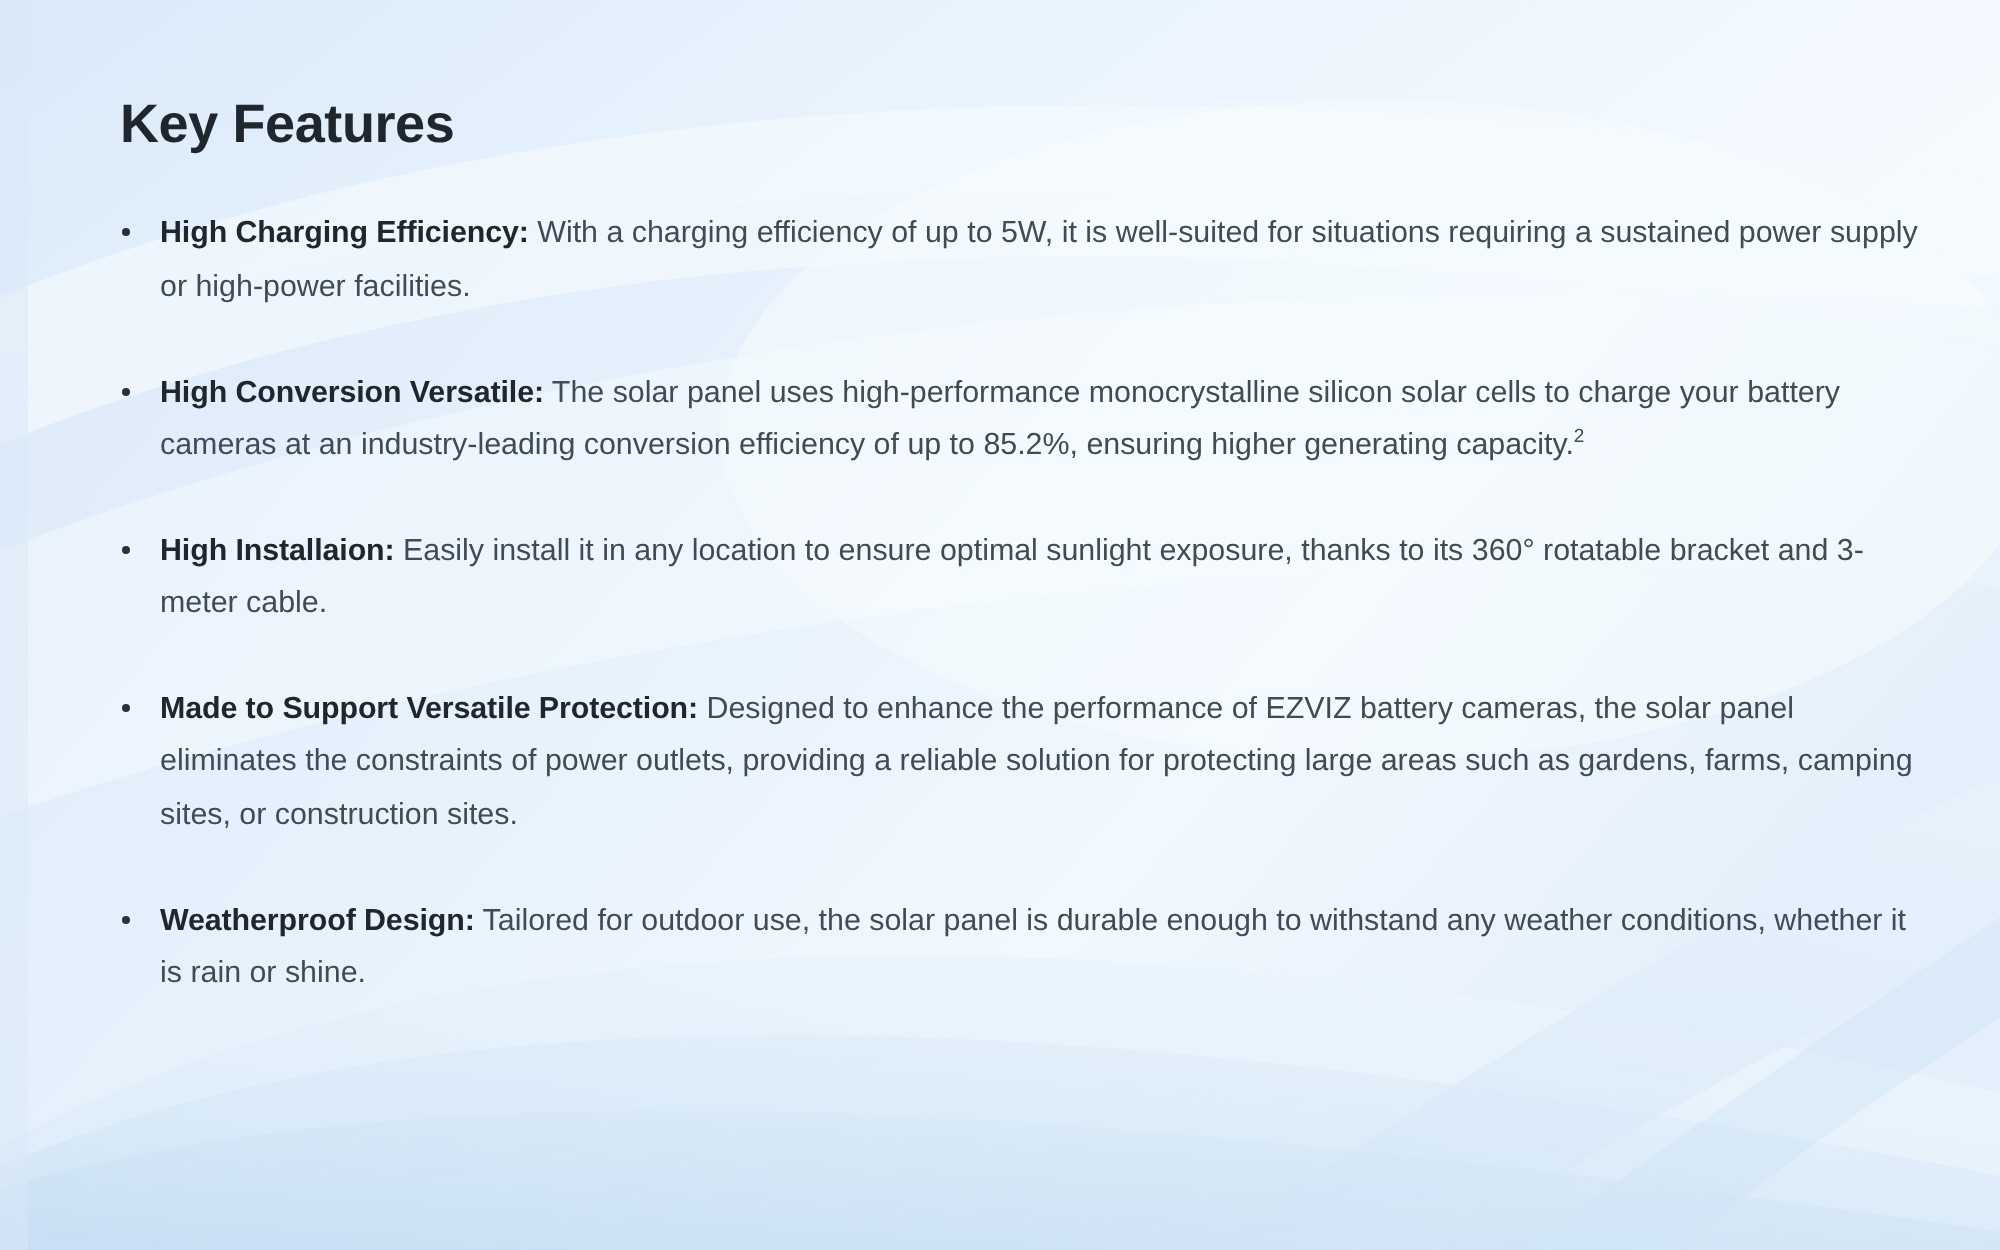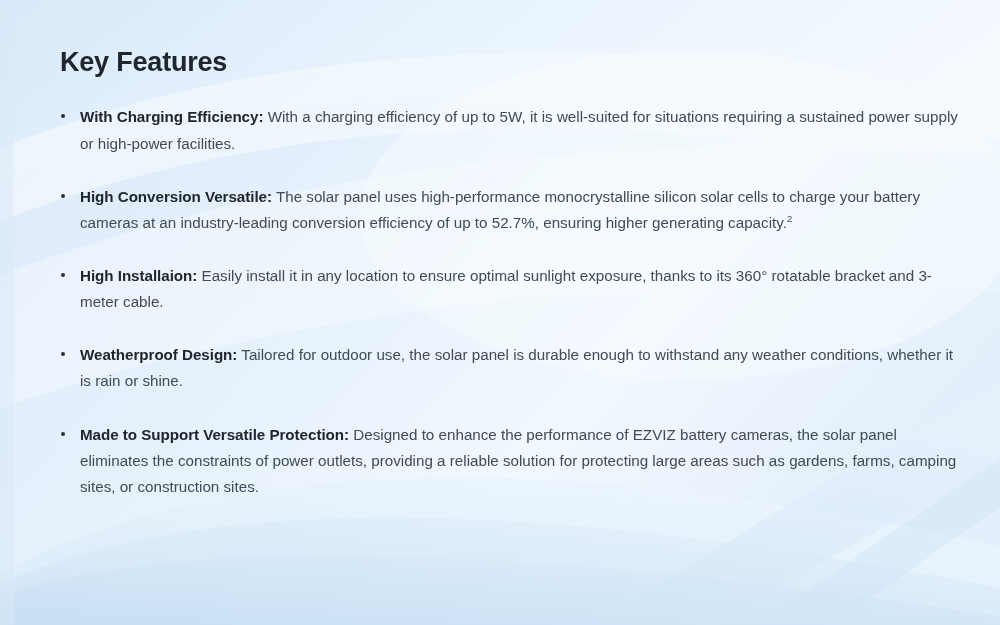--- a/index.html
+++ b/index.html
@@ -160,38 +160,38 @@
   </svg>
 
   <div class="content">
 
     <h1 class="page-title">Key Features</h1>
 
     <ul class="feature-list">
 
       <li class="feature-item">
         <span class="bullet-dot"></span>
-        <span class="feature-term">With Charging Efficiency:</span><span class="feature-desc"> With a charging efficiency of up to 5W, it is well-suited for situations requiring a sustained power supply or high-power facilities.</span>
+        <span class="feature-term">High Charging Efficiency:</span><span class="feature-desc"> With a charging efficiency of up to 5W, it is well-suited for situations requiring a sustained power supply or high-power facilities.</span>
       </li>
 
       <li class="feature-item">
         <span class="bullet-dot"></span>
-        <span class="feature-term">High Conversion Versatile:</span><span class="feature-desc"> The solar panel uses high-performance monocrystalline silicon solar cells to charge your battery cameras at an industry-leading conversion efficiency of up to 52.7%, ensuring higher generating capacity.</span><sup class="footnote-marker">2</sup>
+        <span class="feature-term">High Conversion Versatile:</span><span class="feature-desc"> The solar panel uses high-performance monocrystalline silicon solar cells to charge your battery cameras at an industry-leading conversion efficiency of up to 85.2%, ensuring higher generating capacity.</span><sup class="footnote-marker">2</sup>
       </li>
 
       <li class="feature-item">
         <span class="bullet-dot"></span>
         <span class="feature-term">High Installaion:</span><span class="feature-desc"> Easily install it in any location to ensure optimal sunlight exposure, thanks to its 360° rotatable bracket and 3-meter cable.</span>
       </li>
 
       <li class="feature-item">
         <span class="bullet-dot"></span>
-        <span class="feature-term">Weatherproof Design:</span><span class="feature-desc"> Tailored for outdoor use, the solar panel is durable enough to withstand any weather conditions, whether it is rain or shine.</span>
+        <span class="feature-term">Made to Support Versatile Protection:</span><span class="feature-desc"> Designed to enhance the performance of EZVIZ battery cameras, the solar panel eliminates the constraints of power outlets, providing a reliable solution for protecting large areas such as gardens, farms, camping sites, or construction sites.</span>
       </li>
 
       <li class="feature-item">
         <span class="bullet-dot"></span>
-        <span class="feature-term">Made to Support Versatile Protection:</span><span class="feature-desc"> Designed to enhance the performance of EZVIZ battery cameras, the solar panel eliminates the constraints of power outlets, providing a reliable solution for protecting large areas such as gardens, farms, camping sites, or construction sites.</span>
+        <span class="feature-term">Weatherproof Design:</span><span class="feature-desc"> Tailored for outdoor use, the solar panel is durable enough to withstand any weather conditions, whether it is rain or shine.</span>
       </li>
 
     </ul>
   </div>
 </div>
 
 </body></html>

